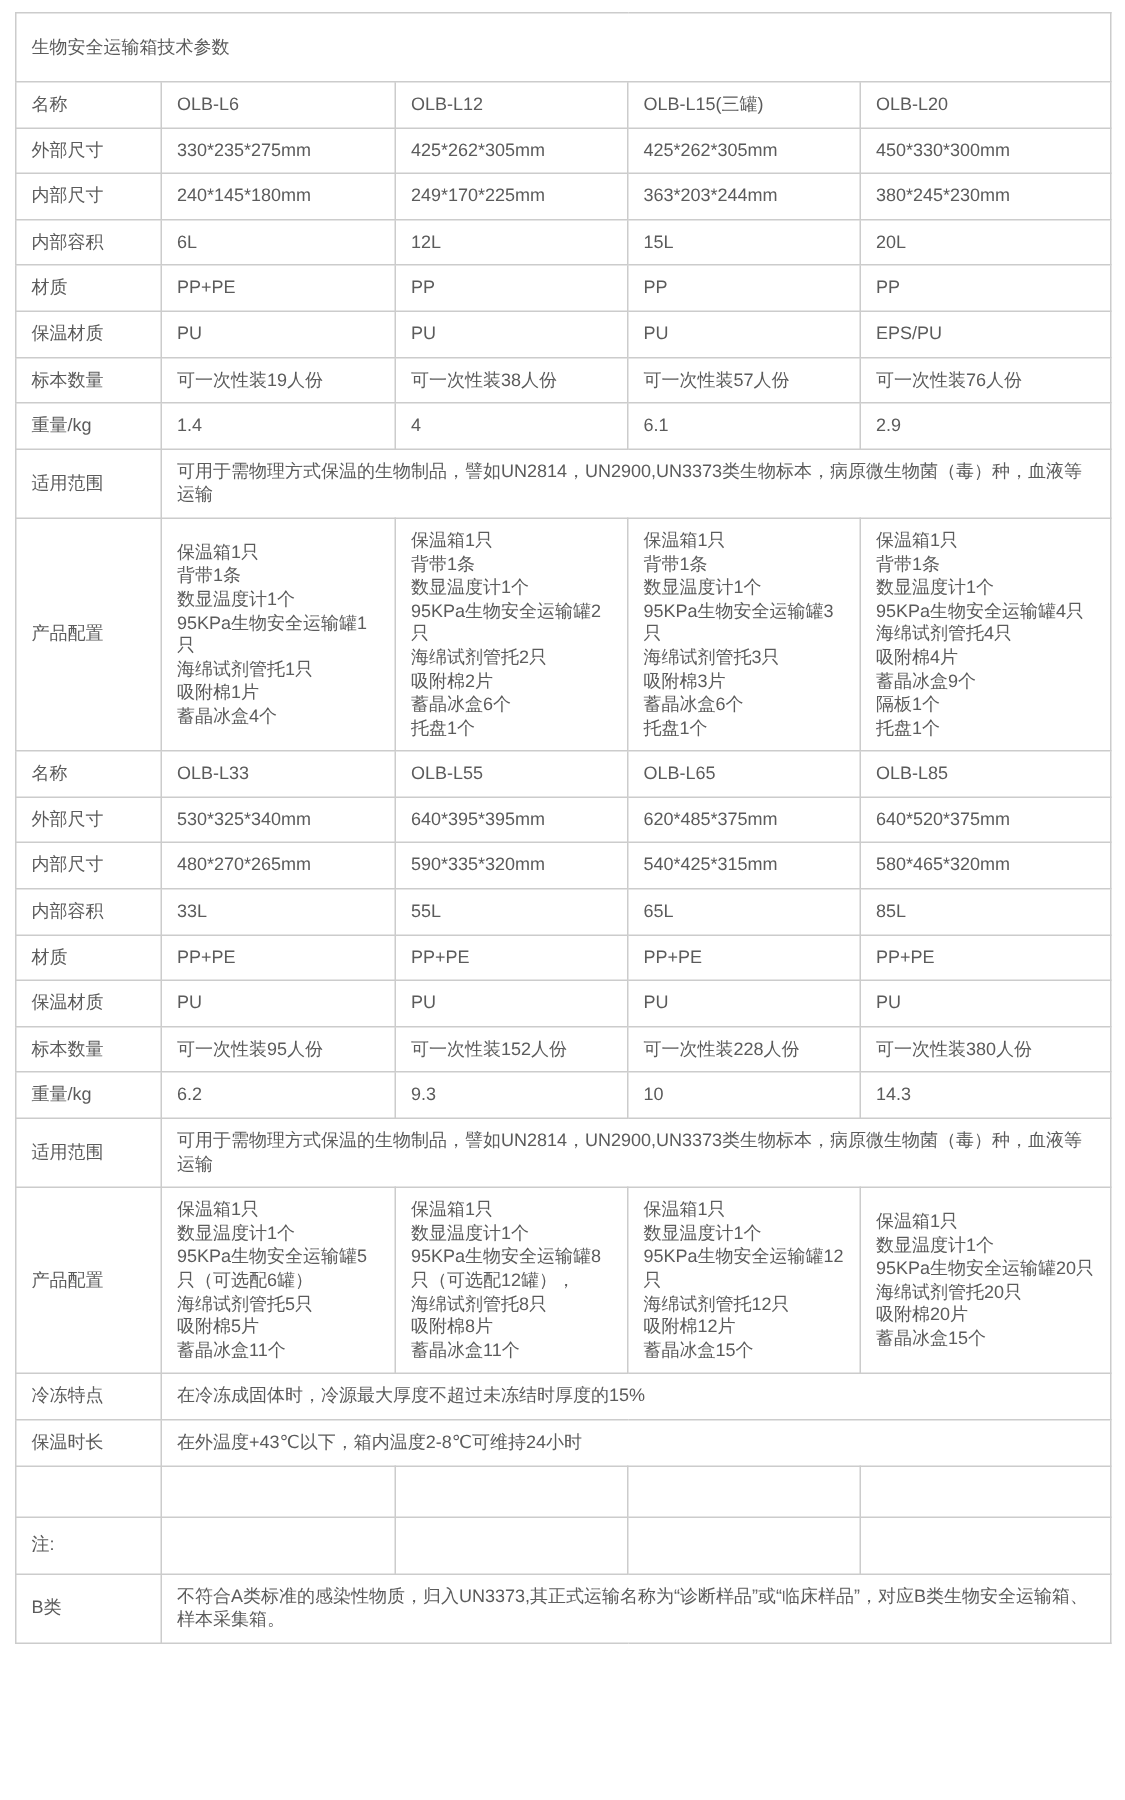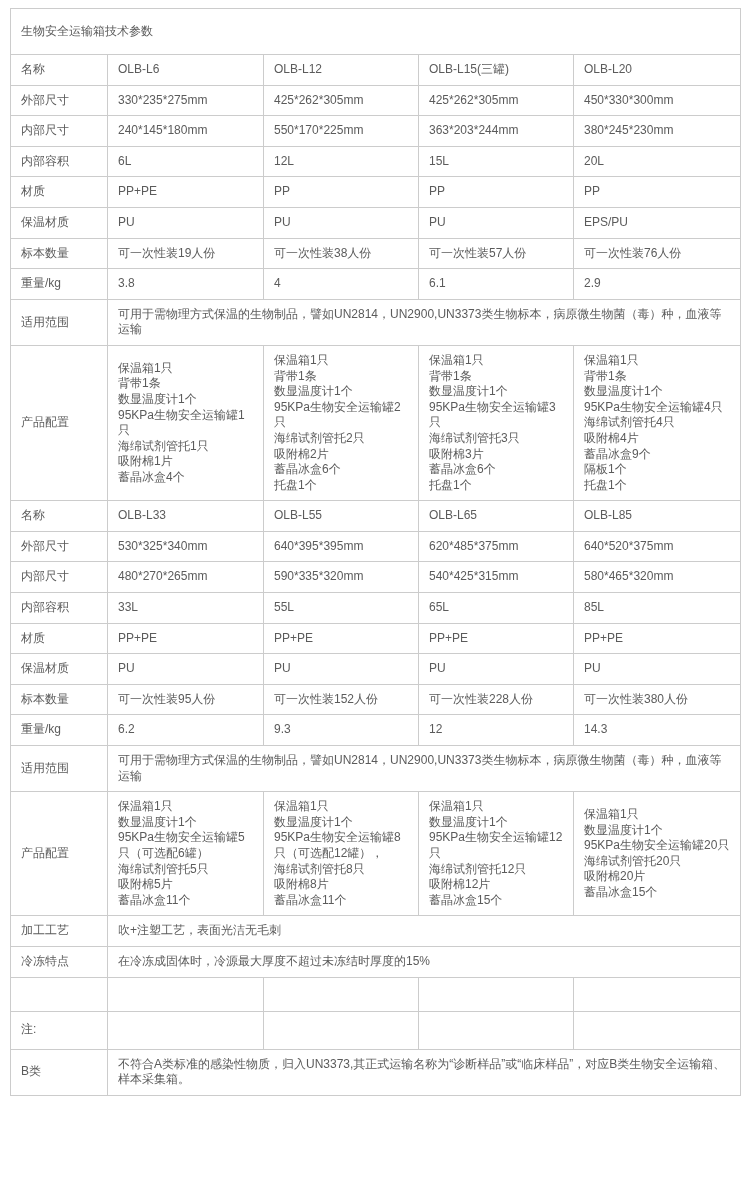--- a/index.html
+++ b/index.html
@@ -77,21 +77,21 @@
       <tr>
         <td class="label-cell">外部尺寸</td>
         <td class="value-cell">330*235*275mm</td>
         <td class="value-cell">425*262*305mm</td>
         <td class="value-cell">425*262*305mm</td>
         <td class="value-cell">450*330*300mm</td>
       </tr>
       <tr>
         <td class="label-cell">内部尺寸</td>
         <td class="value-cell">240*145*180mm</td>
-        <td class="value-cell">550*170*225mm</td>
+        <td class="value-cell">249*170*225mm</td>
         <td class="value-cell">363*203*244mm</td>
         <td class="value-cell">380*245*230mm</td>
       </tr>
       <tr>
         <td class="label-cell">内部容积</td>
         <td class="value-cell">6L</td>
         <td class="value-cell">12L</td>
         <td class="value-cell">15L</td>
         <td class="value-cell">20L</td>
       </tr>
@@ -111,21 +111,21 @@
       </tr>
       <tr>
         <td class="label-cell">标本数量</td>
         <td class="value-cell">可一次性装19人份</td>
         <td class="value-cell">可一次性装38人份</td>
         <td class="value-cell">可一次性装57人份</td>
         <td class="value-cell">可一次性装76人份</td>
       </tr>
       <tr>
         <td class="label-cell">重量/kg</td>
-        <td class="value-cell">3.8</td>
+        <td class="value-cell">1.4</td>
         <td class="value-cell">4</td>
         <td class="value-cell">6.1</td>
         <td class="value-cell">2.9</td>
       </tr>
       <tr>
         <td class="label-cell">适用范围</td>
         <td colspan="4" class="value-cell span-cell">可用于需物理方式保温的生物制品，譬如UN2814，UN2900,UN3373类生物标本，病原微生物菌（毒）种，血液等运输</td>
       </tr>
       <tr>
         <td class="label-cell">产品配置</td>
@@ -208,21 +208,21 @@
         <td class="label-cell">标本数量</td>
         <td class="value-cell">可一次性装95人份</td>
         <td class="value-cell">可一次性装152人份</td>
         <td class="value-cell">可一次性装228人份</td>
         <td class="value-cell">可一次性装380人份</td>
       </tr>
       <tr>
         <td class="label-cell">重量/kg</td>
         <td class="value-cell">6.2</td>
         <td class="value-cell">9.3</td>
-        <td class="value-cell">12</td>
+        <td class="value-cell">10</td>
         <td class="value-cell">14.3</td>
       </tr>
       <tr>
         <td class="label-cell">适用范围</td>
         <td colspan="4" class="value-cell span-cell">可用于需物理方式保温的生物制品，譬如UN2814，UN2900,UN3373类生物标本，病原微生物菌（毒）种，血液等运输</td>
       </tr>
       <tr>
         <td class="label-cell">产品配置</td>
         <td class="value-cell multiline">保温箱1只
 数显温度计1个
@@ -243,26 +243,26 @@
 吸附棉12片
 蓄晶冰盒15个</td>
         <td class="value-cell multiline">保温箱1只
 数显温度计1个
 95KPa生物安全运输罐20只
 海绵试剂管托20只
 吸附棉20片
 蓄晶冰盒15个</td>
       </tr>
       <tr>
-        <td class="label-cell">加工工艺</td>
-        <td colspan="4" class="value-cell span-cell">吹+注塑工艺，表面光洁无毛刺</td>
-      </tr>
-      <tr>
         <td class="label-cell">冷冻特点</td>
         <td colspan="4" class="value-cell span-cell">在冷冻成固体时，冷源最大厚度不超过未冻结时厚度的15%</td>
+      </tr>
+      <tr>
+        <td class="label-cell">保温时长</td>
+        <td colspan="4" class="value-cell span-cell">在外温度+43℃以下，箱内温度2-8℃可维持24小时</td>
       </tr>
       <tr class="empty-row">
         <td class="label-cell"></td>
         <td class="value-cell"></td>
         <td class="value-cell"></td>
         <td class="value-cell"></td>
         <td class="value-cell"></td>
       </tr>
       <tr class="note-row">
         <td class="label-cell">注:</td>

